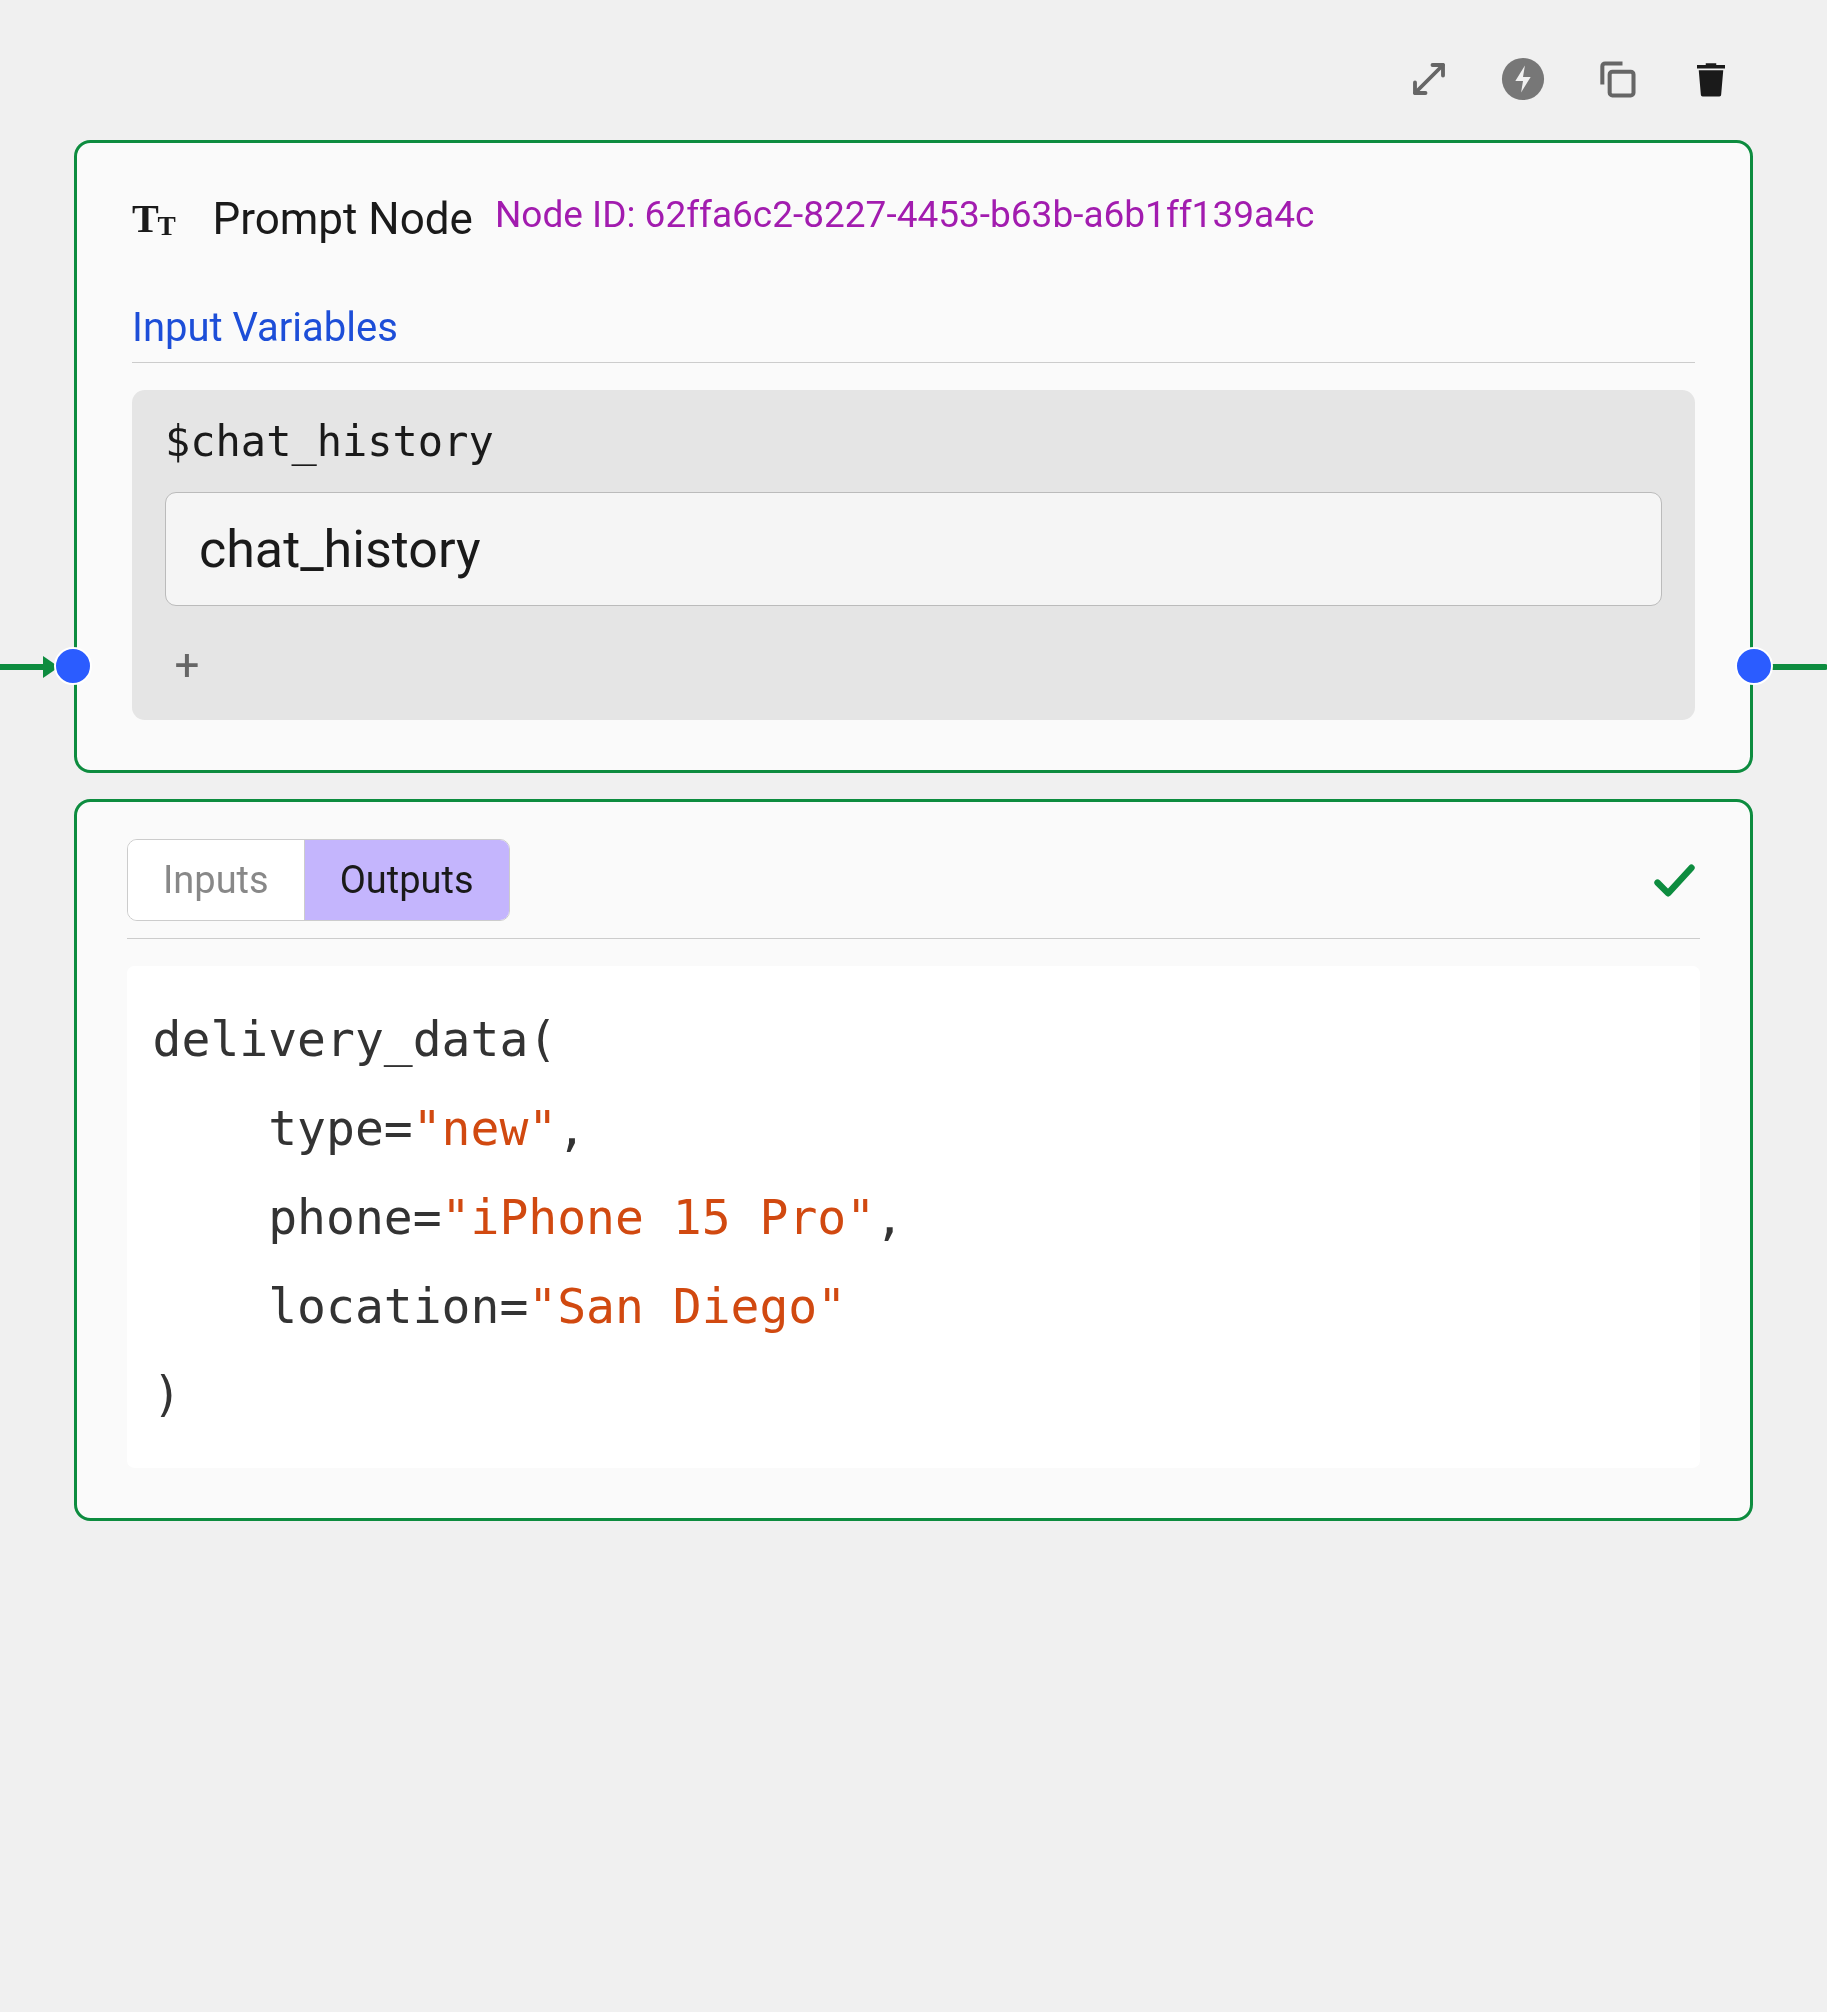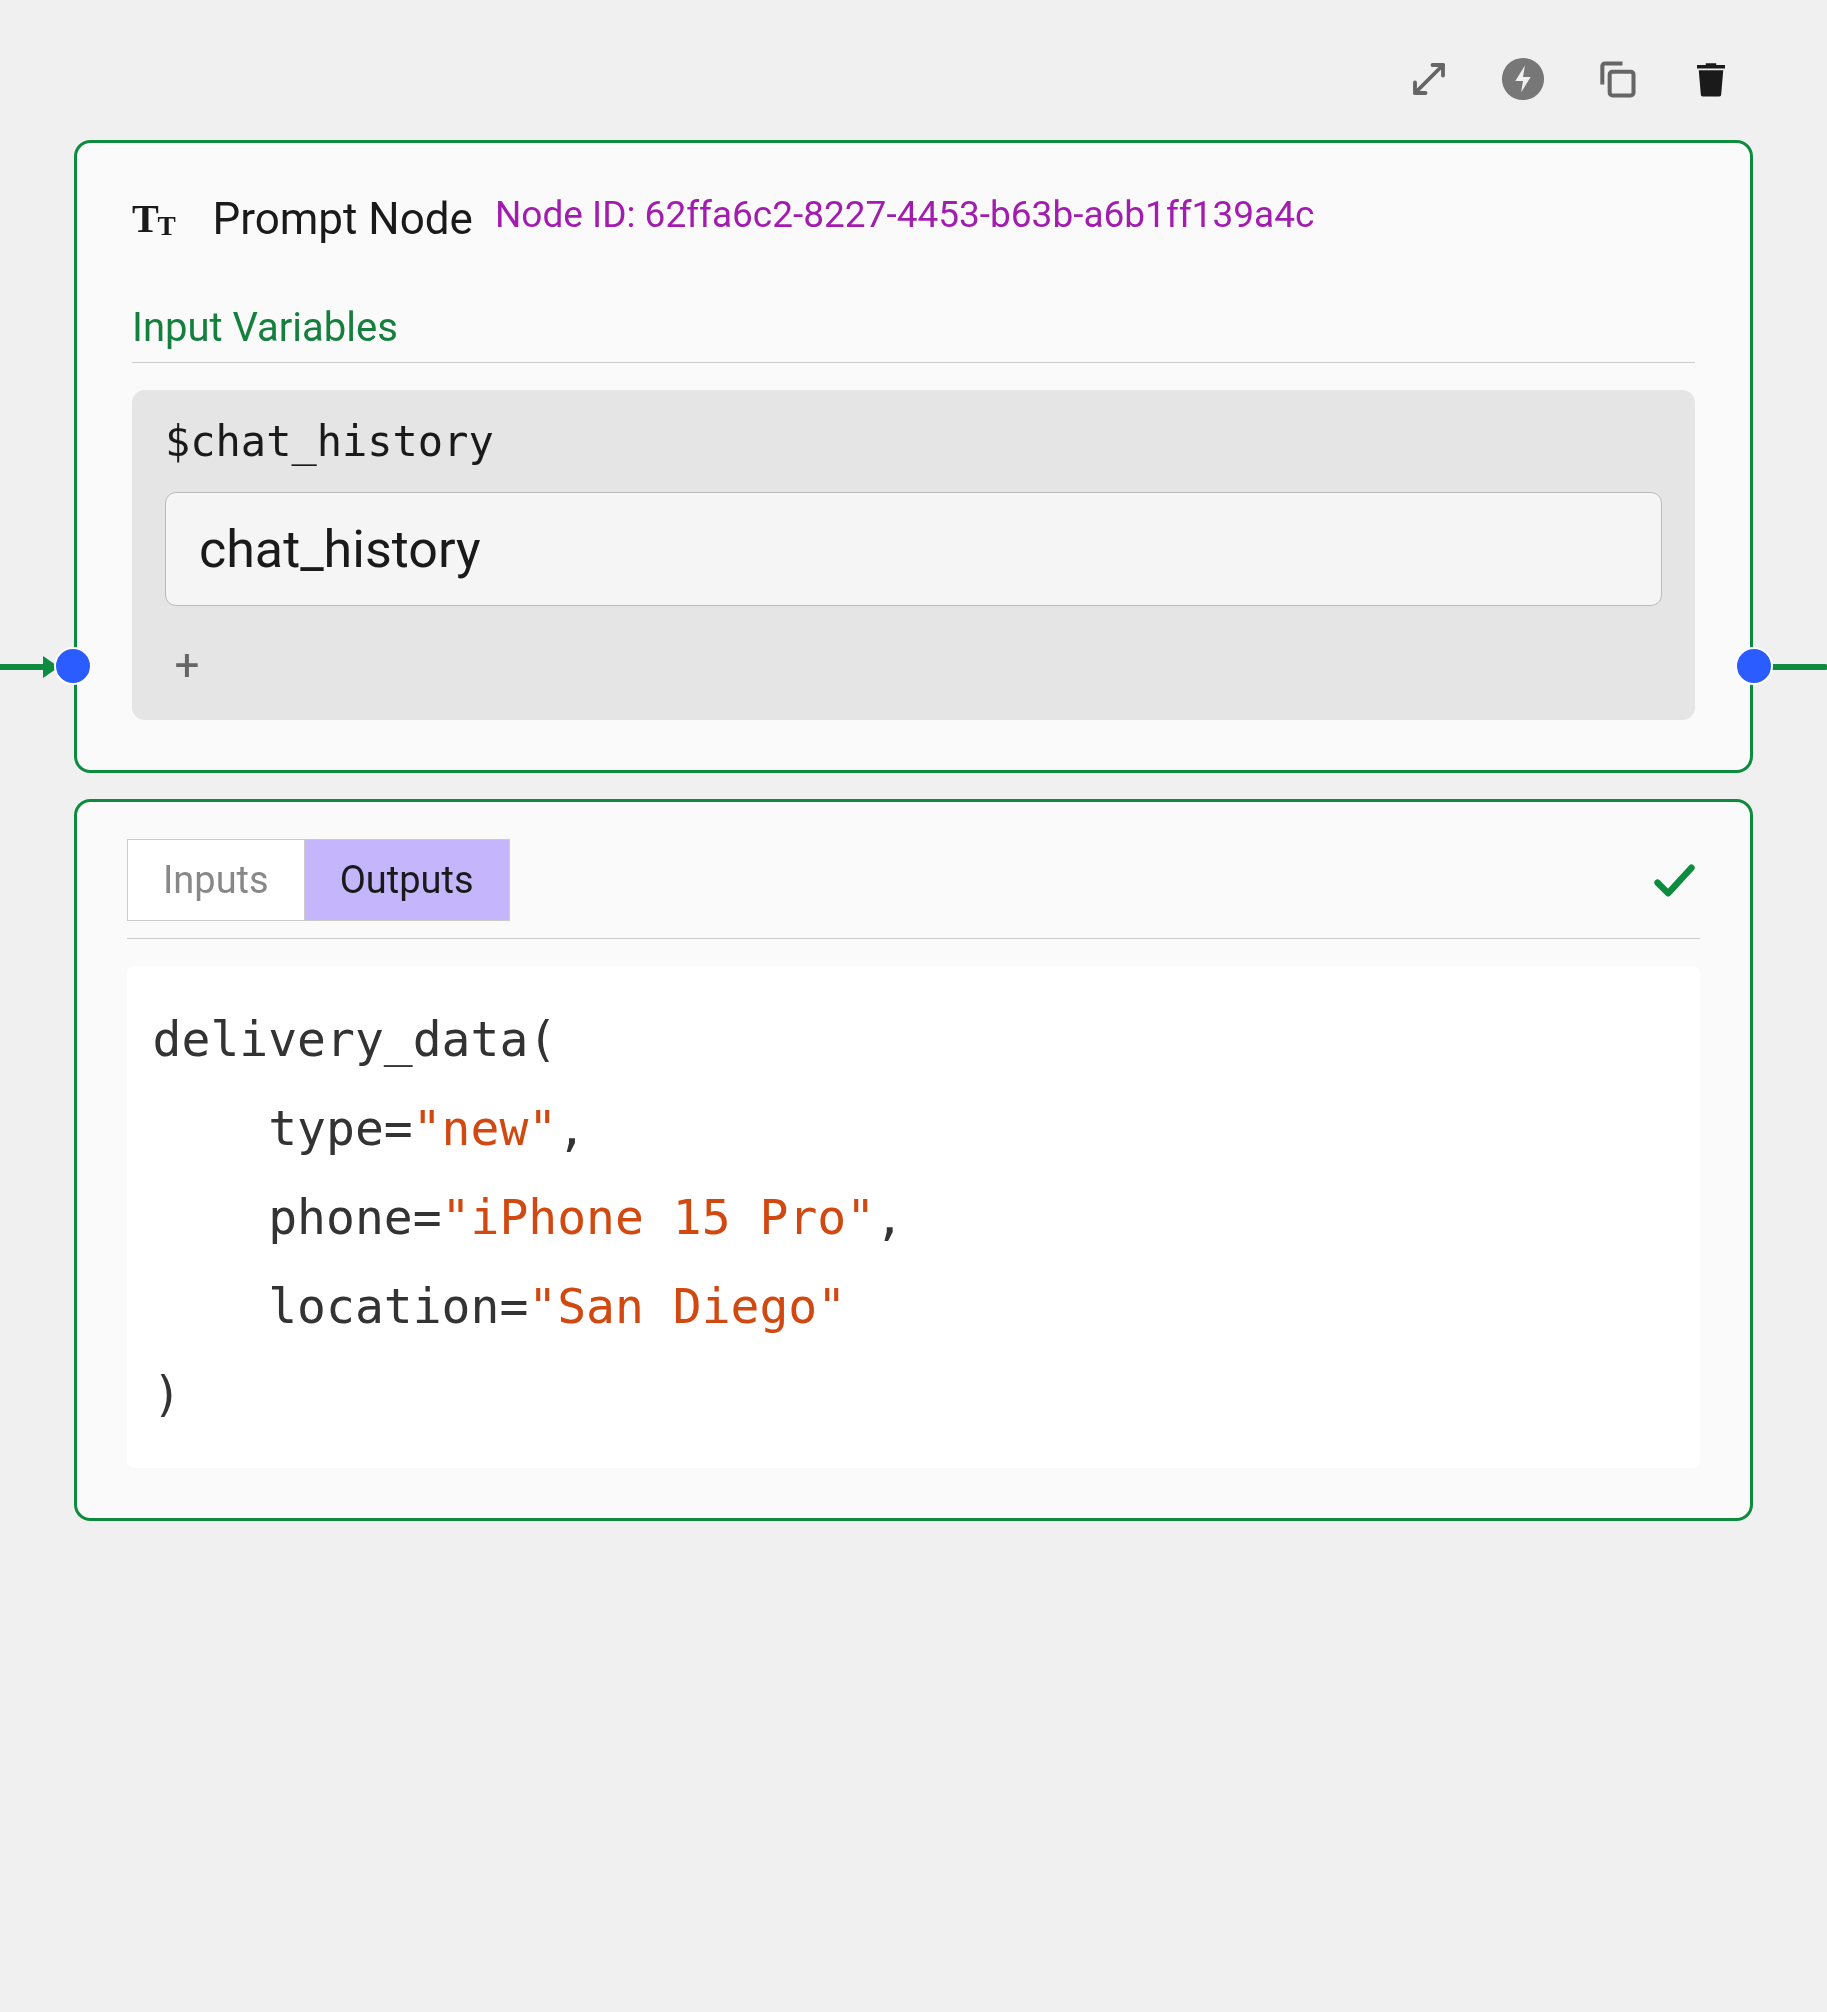--- a/index.html
+++ b/index.html
@@ -68,21 +68,21 @@
       font-size: 44px;
       font-weight: 400;
       color: #1a1a1a;
     }
     .node-id {
       font-size: 37px;
       color: #a21caf;
     }
     .section-label {
       font-size: 40px;
-      color: #15803d;
+      color: #1d4ed8;
       margin-bottom: 11px;
     }
     .section-divider {
       border: none;
       border-top: 1.8px solid #ccc;
       margin-bottom: 27.4px;
     }
     .input-vars-box {
       background: #e5e5e5;
       border-radius: 12.8px;
@@ -165,21 +165,21 @@
     }
     .output-header-row {
       display: flex;
       justify-content: space-between;
       align-items: center;
       margin-bottom: 16.4px;
     }
     .tabs {
       display: flex;
       border: 1.8px solid #ccc;
-      border-radius: 0;
+      border-radius: 10px;
       overflow: hidden;
     }
     .tab {
       padding: 18.3px 35px;
       font-size: 38px;
       cursor: pointer;
       background: #fff;
       color: #888;
     }
     .tab.active {

